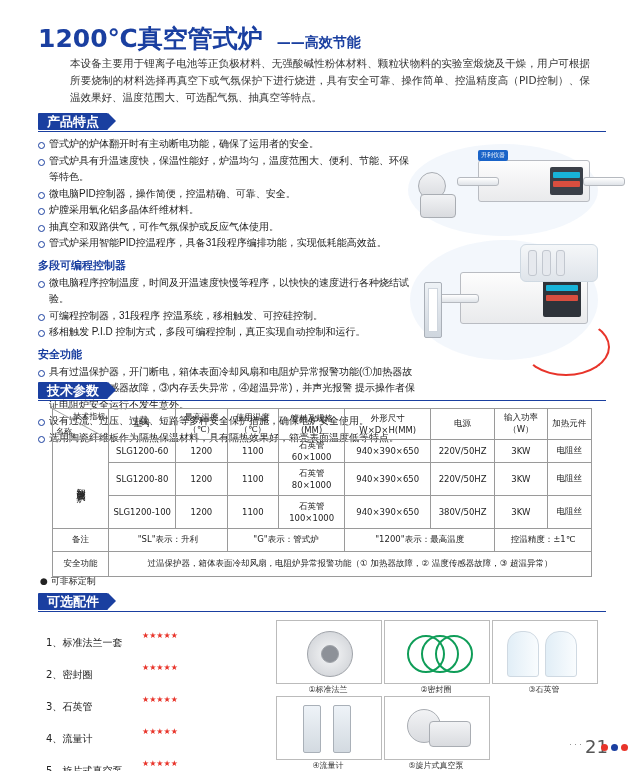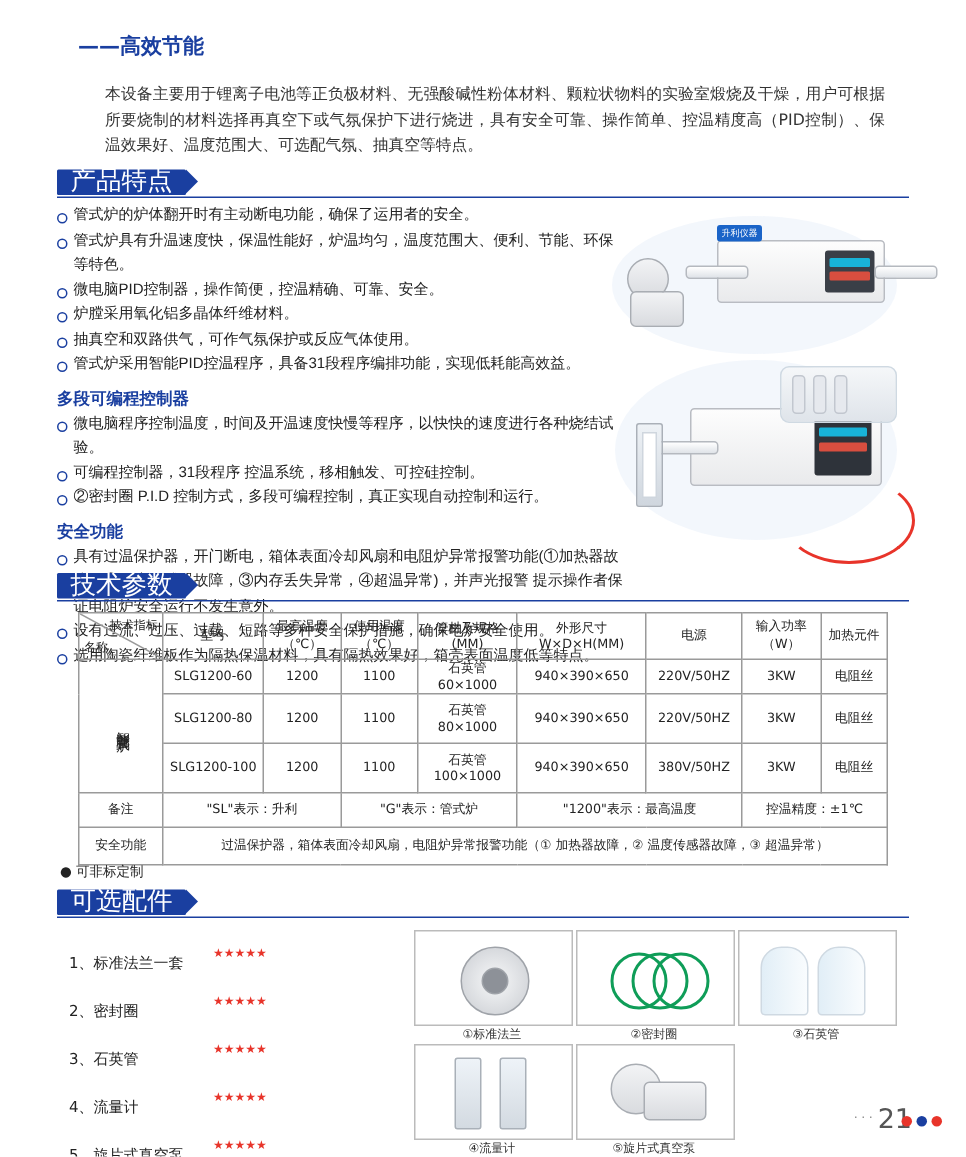--- a/index.html
+++ b/index.html
@@ -26,21 +26,21 @@
 
   .intro{
     position:absolute;left:70px;top:55px;width:520px;
     font-size:10.5px;line-height:17px;color:#333;text-align:justify;
     font-family:"DejaVu Sans","Liberation Sans",sans-serif;
   }
 
   
   .sec-bar{
     position:absolute;height:17px;background:#1a3fa0;color:#fff;
-    font-size:17px;font-weight:normal;line-height:17px;padding:0 9px;
+    font-size:13px;font-weight:bold;line-height:17px;padding:0 9px;
     font-family:"DejaVu Sans","Liberation Sans",sans-serif;
     border-radius:1px;
   }
   .sec-bar::after{
     content:"";position:absolute;right:-8px;top:0;width:0;height:0;
     border-top:8.5px solid transparent;border-bottom:8.5px solid transparent;
     border-left:8px solid #1a3fa0;
   }
   .sec-rule{position:absolute;height:1px;background:#1a3fa0;}
 
@@ -108,40 +108,41 @@
   .ring{position:absolute;border-radius:50%;border:2px solid #0f9d58;}
   .quartz{position:absolute;background:linear-gradient(90deg,rgba(220,235,245,.85),rgba(245,250,253,.6));border:1px solid #cfd9e2;border-radius:3px;}
   .redcurve{position:absolute;border:2px solid #e8342a;border-radius:50%;}
 </style>
 </head>
 <body>
 
 <div class="page">
 
   <div class="title-row">
+    <span class="main-title">1200℃真空管式炉</span>
     <span class="sub-title"><span>——</span><span>高效节能</span></span>
   </div>
 
   <div class="intro">本设备主要用于锂离子电池等正负极材料、无强酸碱性粉体材料、颗粒状物料的实验室煅烧及干燥，用户可根据所要烧制的材料选择再真空下或气氛保护下进行烧进，具有安全可靠、操作简单、控温精度高（PID控制）、保温效果好、温度范围大、可选配气氛、抽真空等特点。</div>
 
   <div class="sec-bar" style="left:38px;top:113px;">产品特点</div>
   <div class="sec-rule" style="left:38px;top:131px;width:568px;"></div>
 
   <div class="blk" style="left:38px;top:136px;width:380px;">
     <div class="li">管式炉的炉体翻开时有主动断电功能，确保了运用者的安全。</div>
     <div class="li">管式炉具有升温速度快，保温性能好，炉温均匀，温度范围大、便利、节能、环保等特色。</div>
     <div class="li">微电脑PID控制器，操作简便，控温精确、可靠、安全。</div>
     <div class="li">炉膛采用氧化铝多晶体纤维材料。</div>
     <div class="li">抽真空和双路供气，可作气氛保护或反应气体使用。</div>
     <div class="li">管式炉采用智能PID控温程序，具备31段程序编排功能，实现低耗能高效益。</div>
 
     <div class="sub-head">多段可编程控制器</div>
     <div class="li">微电脑程序控制温度，时间及开温速度快慢等程序，以快快的速度进行各种烧结试验。</div>
     <div class="li">可编程控制器，31段程序 控温系统，移相触发、可控硅控制。</div>
-    <div class="li">②密封圈 P.I.D 控制方式，多段可编程控制，真正实现自动控制和运行。</div>
+    <div class="li">移相触发 P.I.D 控制方式，多段可编程控制，真正实现自动控制和运行。</div>
 
     <div class="sub-head">安全功能</div>
     <div class="li">具有过温保护器，开门断电，箱体表面冷却风扇和电阻炉异常报警功能(①加热器故障，②温度传感器故障，③内存丢失异常，④超温异常)，并声光报警 提示操作者保证电阻炉安全运行不发生意外。</div>
     <div class="li">设有过流、过压、过载、短路等多种安全保护措施，确保电炉安全使用。</div>
     <div class="li">选用陶瓷纤维板作为隔热保温材料，具有隔热效果好，箱壳表面温度低等特点。</div>
   </div>
 
   <div class="art" style="left:400px;top:132px;width:206px;height:240px;">
 
     <div class="oval" style="left:8px;top:12px;width:190px;height:92px;opacity:.7;"></div>

